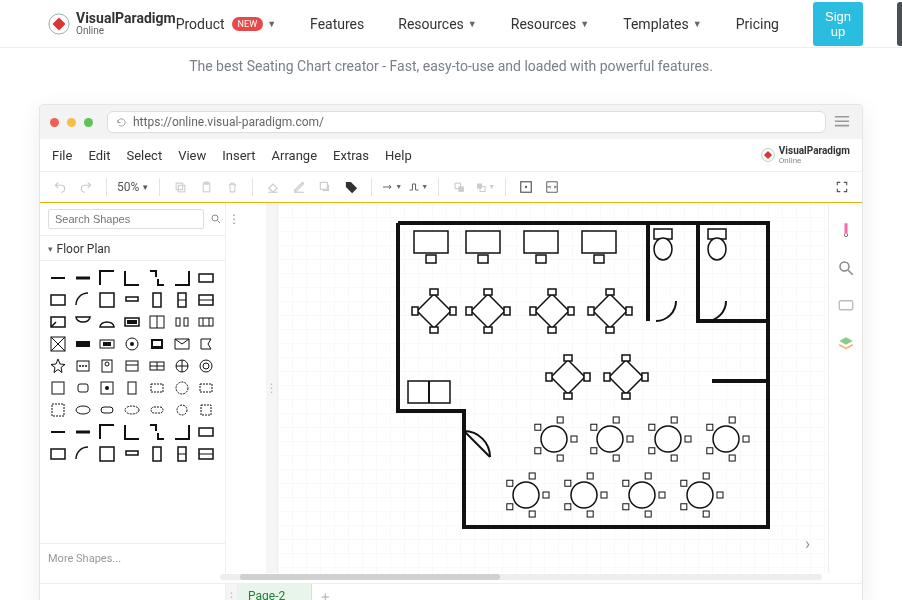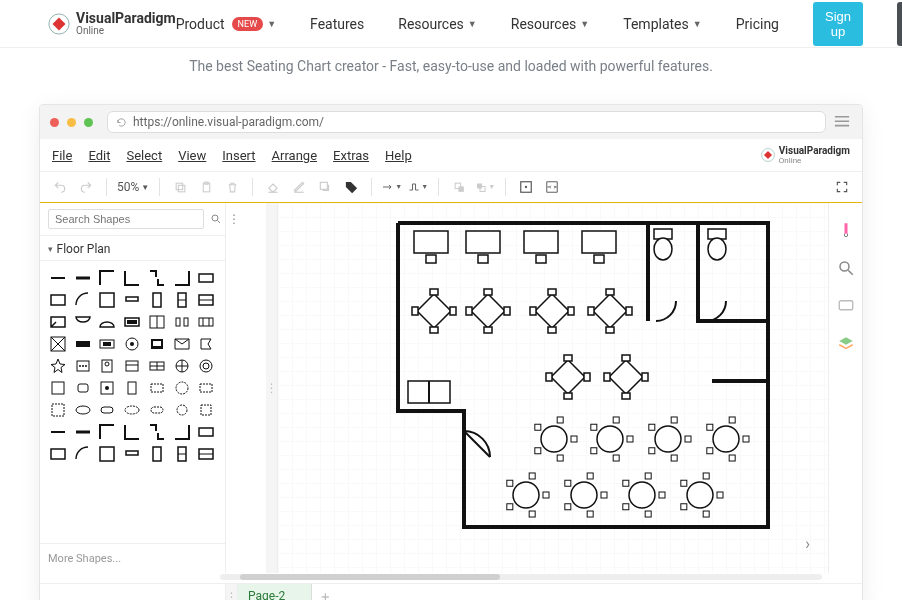--- a/index.html
+++ b/index.html
@@ -25,21 +25,21 @@
   .browser { margin: 0 auto; width: 824px; border: 1px solid #e5e5e5; border-radius: 4px; box-shadow: 0 6px 24px rgba(0,0,0,.07); }
   .chrome-bar { display: flex; align-items: center; gap: 8px; background: #f3f3f3; padding: 6px 10px; border-radius: 4px 4px 0 0; }
   .dot { width: 9px; height: 9px; border-radius: 50%; }
   .dot.r { background: #ee5f57; } .dot.y { background: #f8bd45; } .dot.g { background: #5ec352; }
   .url-bar { flex: 1; background: #fff; border: 1px solid #ddd; border-radius: 6px; font-size: 12px; color: #666; padding: 3px 8px; display: flex; align-items: center; gap: 6px; margin-left: 6px; }
   .ham { width: 18px; color: #888; }
 
   
   .editor { background: #fff; }
   .menubar { display: flex; align-items: center; gap: 16px; padding: 6px 12px; font-size: 13px; border-bottom: 1px solid #eee; }
-  .menubar span { cursor: pointer; text-decoration: underline; }
+  .menubar span { cursor: pointer; }
   .vp-badge { margin-left: auto; display: flex; align-items: center; gap: 4px; font-size: 10px; color: #333; }
   .vp-badge b { font-weight: 700; }
 
   .toolbar { display: flex; align-items: center; gap: 6px; padding: 4px 10px; border-bottom: 1px solid #eab308; font-size: 12px; color: #555; }
   .tb-ico { width: 20px; height: 22px; display: flex; align-items: center; justify-content: center; color: #666; cursor: pointer; }
   .tb-ico.disabled { color: #ccc; }
   .tb-sep { width: 1px; height: 18px; background: #e3e3e3; margin: 0 4px; }
   .zoom { display: flex; align-items: center; gap: 2px; }
   .zoom .caret { font-size: 8px; }
   .expand-ico { margin-left: auto; }

